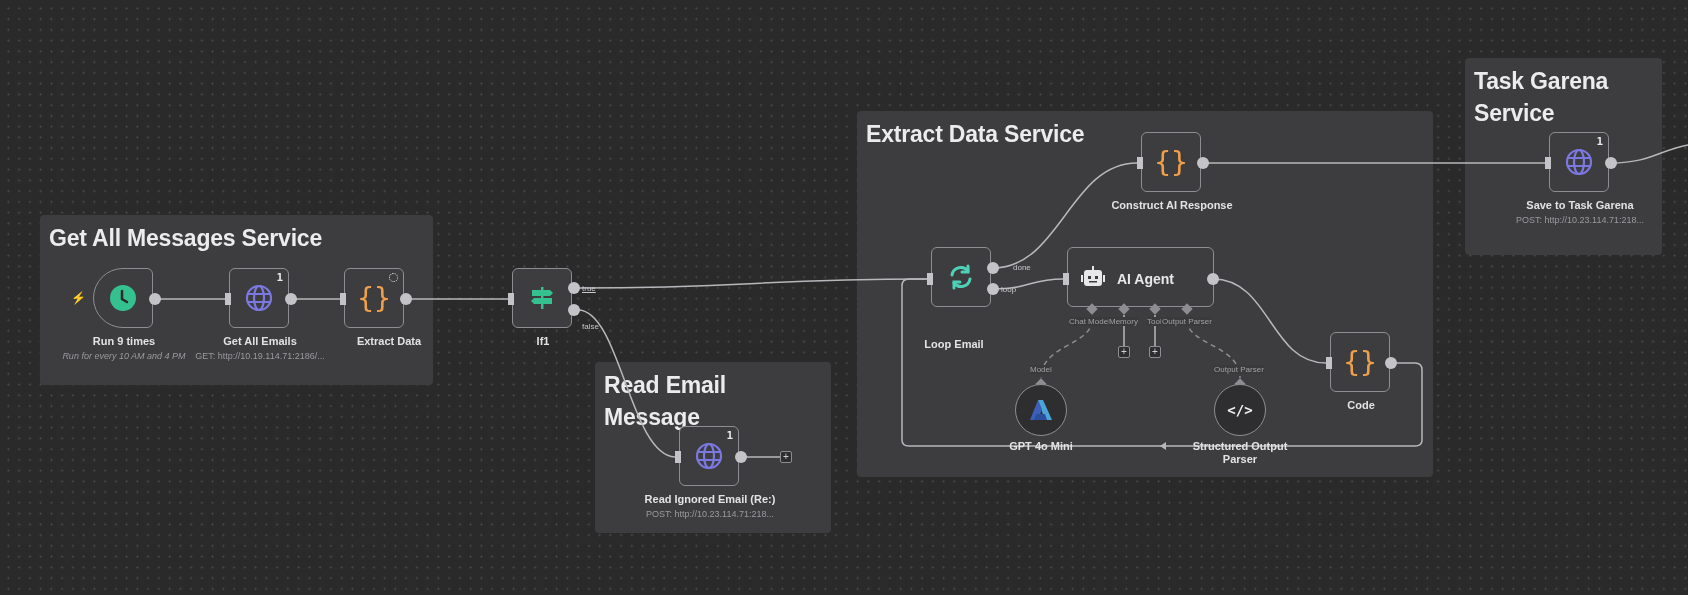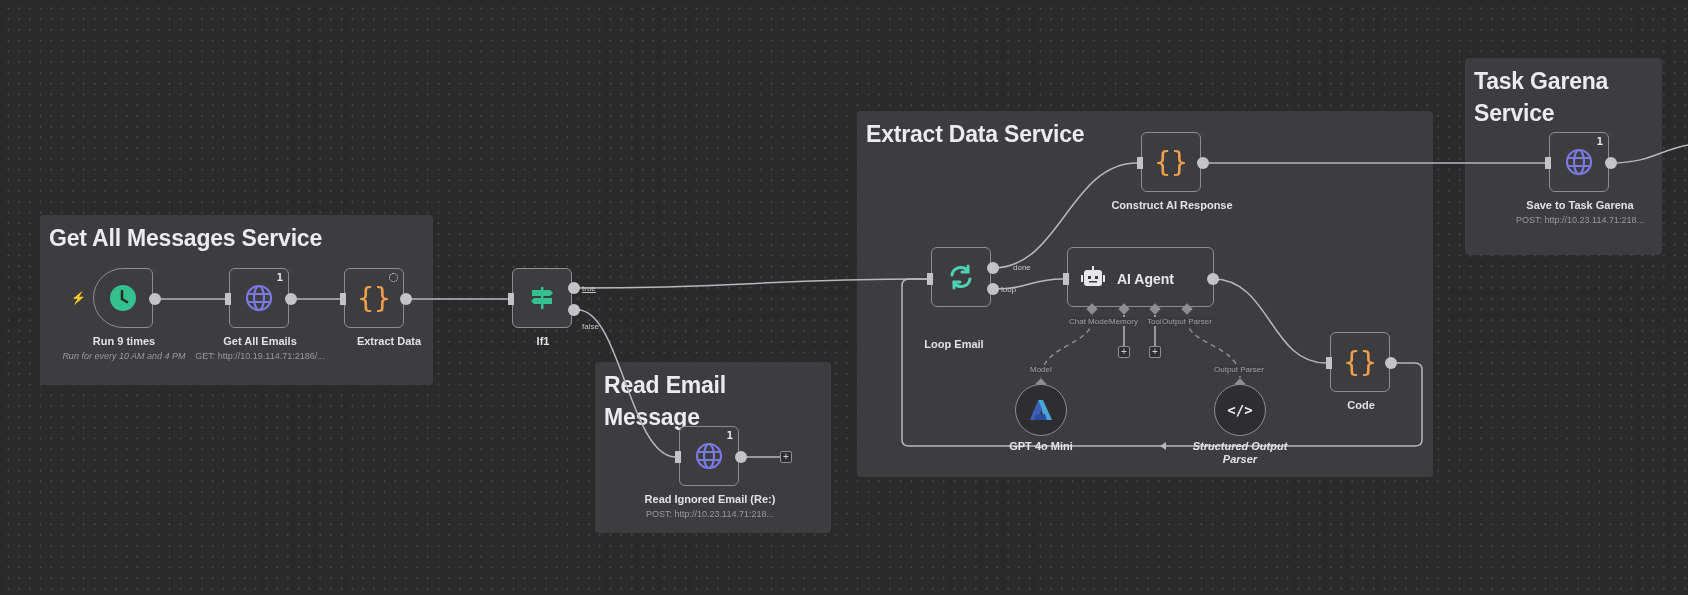--- a/index.html
+++ b/index.html
@@ -230,21 +230,21 @@
       </svg>
   </div>
 </div>
 <div class="node-label" style="left:931px;top:440px;">GPT 4o Mini</div>
 
 <div class="port-label" style="left:1214px;top:365px;">Output Parser</div>
 <div style="position:absolute;left:1236px;top:380px;width:8px;height:8px;background:#8e8e92;transform:rotate(45deg);"></div>
 <div class="sub-node" style="left:1214px;top:384px;">
   <div class="node-icon" style="color:#f0f0f2;font-weight:bold;font-size:14px;font-family:'DejaVu Sans Mono',monospace;">&lt;/&gt;</div>
 </div>
-<div class="node-label" style="left:1130px;top:440px;width:220px;white-space:normal;padding:0 55px;box-sizing:border-box;line-height:13px;font-style:italic;">Structured Output Parser</div>
+<div class="node-label" style="left:1130px;top:440px;width:220px;white-space:normal;padding:0 55px;box-sizing:border-box;line-height:13px;">Structured Output Parser</div>
 
 <div class="node" style="left:1330px;top:332px;">
   <div class="node-icon" style="color:#f0a04b;font-size:28px;font-family:'DejaVu Sans Mono',monospace;">{}</div>
 </div>
 <div style="position:absolute;left:1326px;top:357px;width:6px;height:12px;background:#c4c4c8;"></div>
 <div style="position:absolute;left:1385px;top:357px;width:12px;height:12px;border-radius:50%;background:#c4c4c8;"></div>
 <div class="node-label" style="left:1251px;top:399px;">Code</div>
 
 <div class="node" style="left:1549px;top:132px;">
   <span class="badge">1</span>

